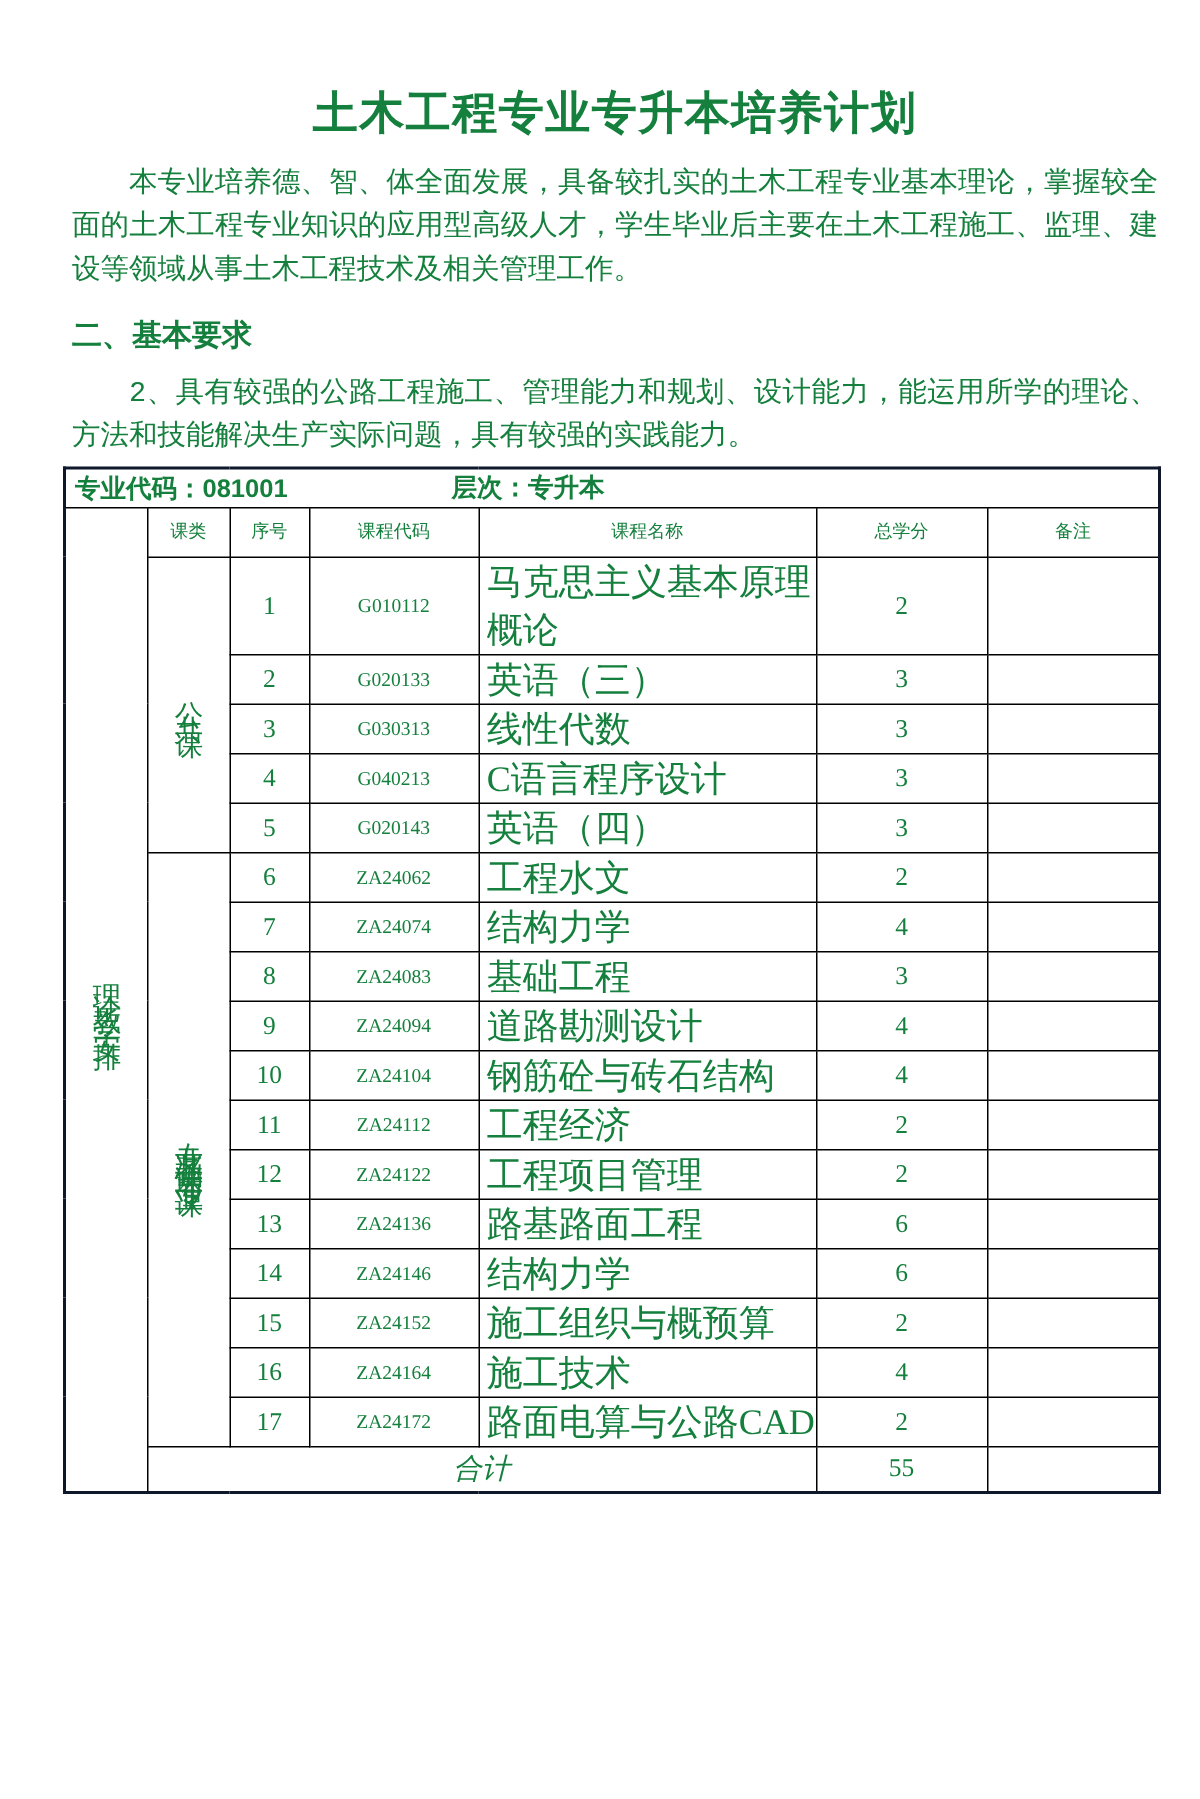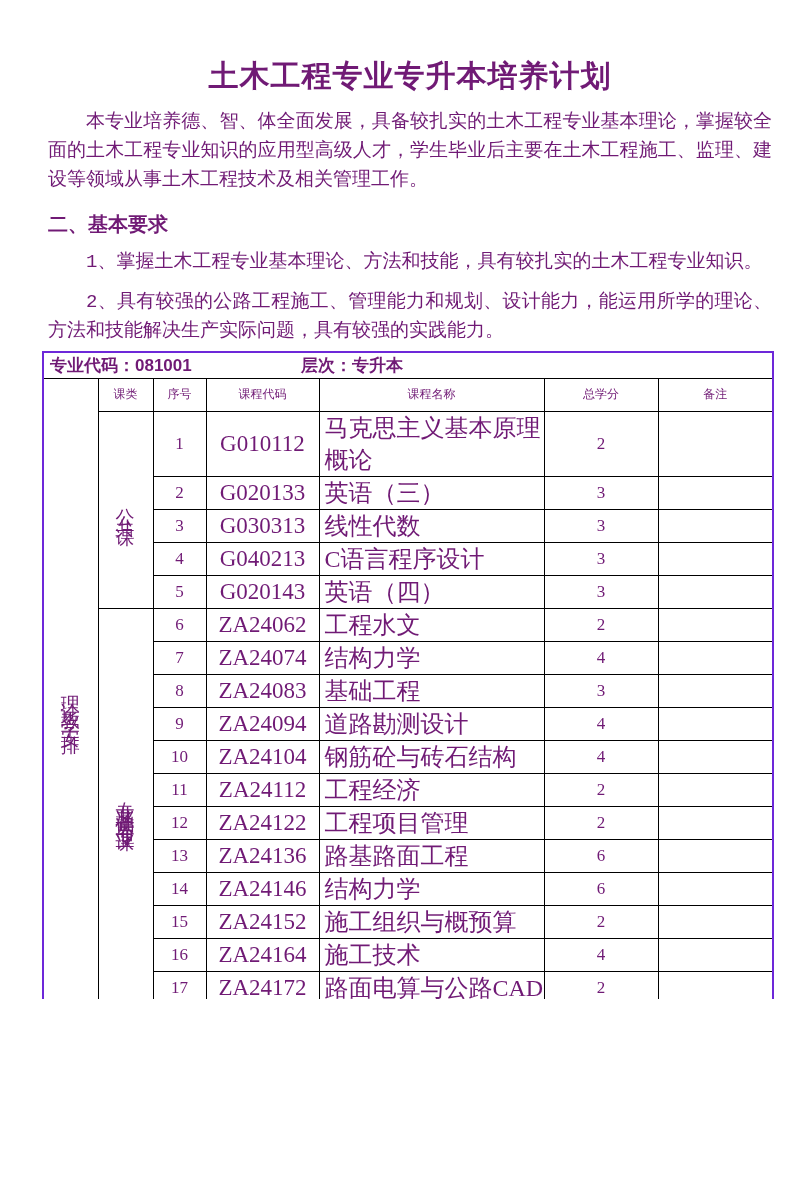--- a/index.html
+++ b/index.html
@@ -1,21 +1,21 @@
 <!DOCTYPE html>
 <html><head>
 <meta charset="utf-8">
 <style>
   html, body { margin: 0; padding: 0; background: #ffffff; }
   .page {
     position: relative;
     width: 800px;
     height: 999px;
     background: #ffffff;
-    color: #701a75;
+    color: #15803d;
     overflow: hidden;
     font-family: "Liberation Serif", "DejaVu Serif", serif;
   }
   .text-col { margin: 0 28px 0 48px; }
 
   h1 {
     margin: 58px 0 0 0;
     text-align: center;
     font: bold 30px/36px "Liberation Sans", "DejaVu Sans", sans-serif;
     letter-spacing: 1px;
@@ -35,21 +35,21 @@
     text-align: justify;
     font-family: Liberation Mono, monospace;
   }
   .p-goal { margin-top: 14px; }
 
   table.course-table {
     margin: 5px 0 0 42px;
     width: 730px;
     border-collapse: collapse;
     table-layout: fixed;
-    border: 2px solid #6d28d9;
+    border: 2px solid #0f172a;
   }
   table.course-table td {
     border: 1px solid #000;
     padding: 0;
     vertical-align: middle;
     overflow: hidden;
   }
   tr.meta-row { height: 26px; }
   tr.head-row { height: 33px; }
   tr.course-row { height: 32.8px; }
@@ -57,21 +57,21 @@
 
   .meta-cell {
     position: relative;
     font: bold 17px "Liberation Sans", "DejaVu Sans", sans-serif;
     padding-left: 6px !important;
   }
   .m-level { position: absolute; left: 257px; top: 50%; transform: translateY(-50%); white-space: nowrap; }
 
   .hc { text-align: center; font-size: 12px; }
   td.c { text-align: center; font-size: 17px; }
-  td.code { text-align: center; font-size: 23px; }
+  td.code { text-align: center; font-size: 13px; }
   td.l { text-align: left; font-size: 24px; padding-left: 5px !important; }
 
   .vcell { text-align: center; vertical-align: middle; }
   .vtext {
     display: inline-block;
     writing-mode: vertical-rl;
     text-orientation: upright;
     font-size: 19px;
     line-height: 1;
   }
@@ -85,21 +85,20 @@
 </head>
 <body>
 
 <div class="page">
   <div class="text-col">
     <h1>土木工程专业专升本培养计划</h1>
 
     <p class="p-goal">本专业培养德、智、体全面发展，具备较扎实的土木工程专业基本理论，掌握较全面的土木工程专业知识的应用型高级人才，学生毕业后主要在土木工程施工、监理、建设等领域从事土木工程技术及相关管理工作。</p>
 
     <h2 class="h-req">二、基本要求</h2>
-    <p>1、掌握土木工程专业基本理论、方法和技能，具有较扎实的土木工程专业知识。</p>
     <p>2、具有较强的公路工程施工、管理能力和规划、设计能力，能运用所学的理论、方法和技能解决生产实际问题，具有较强的实践能力。</p>
 
   </div>
 
   <table class="course-table">
     <colgroup>
       <col style="width:55px">
         <col style="width:55px">
         <col style="width:53px">
       <col style="width:113px">

